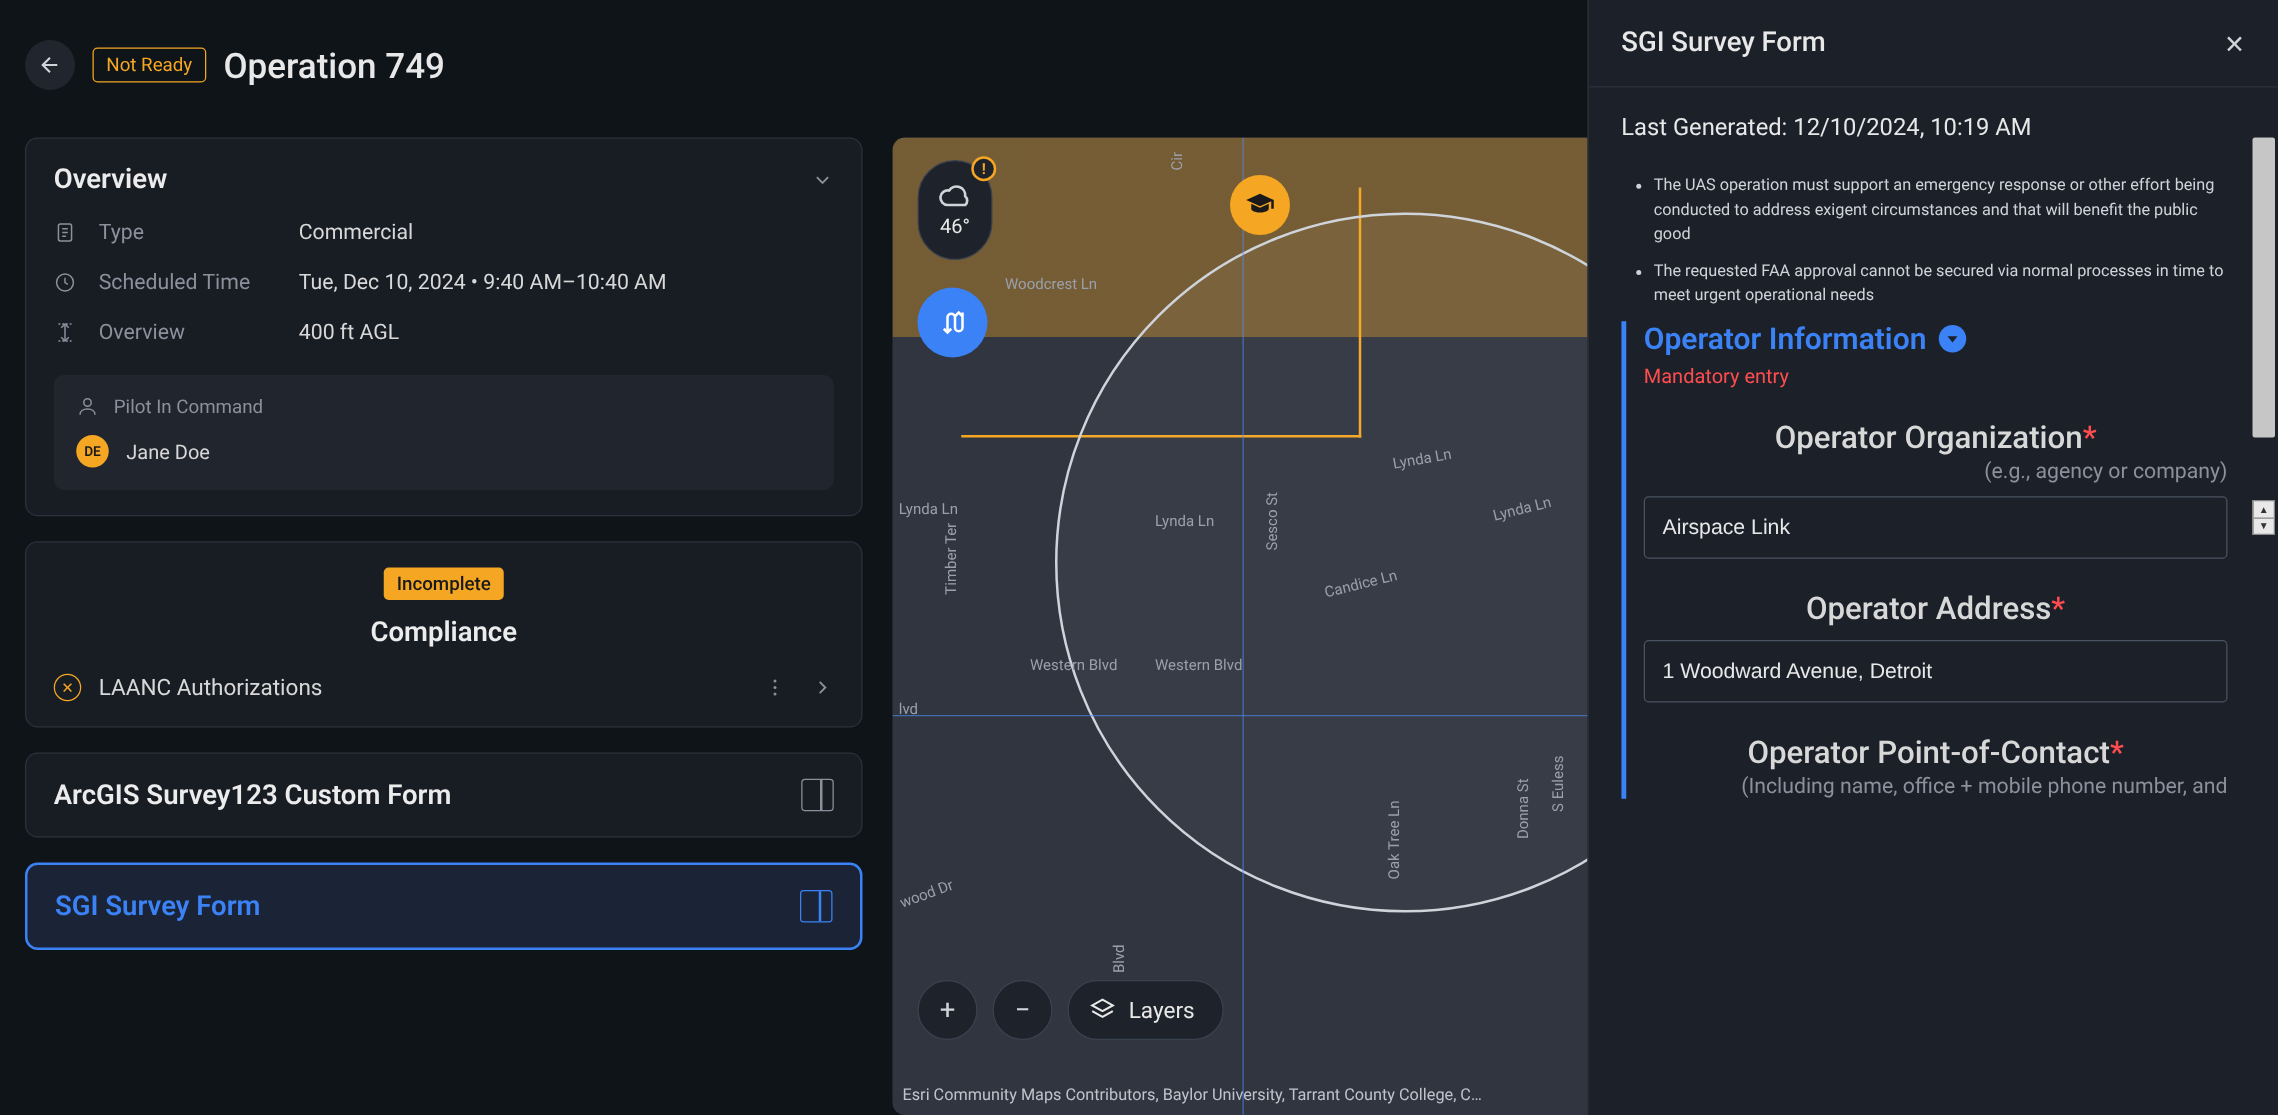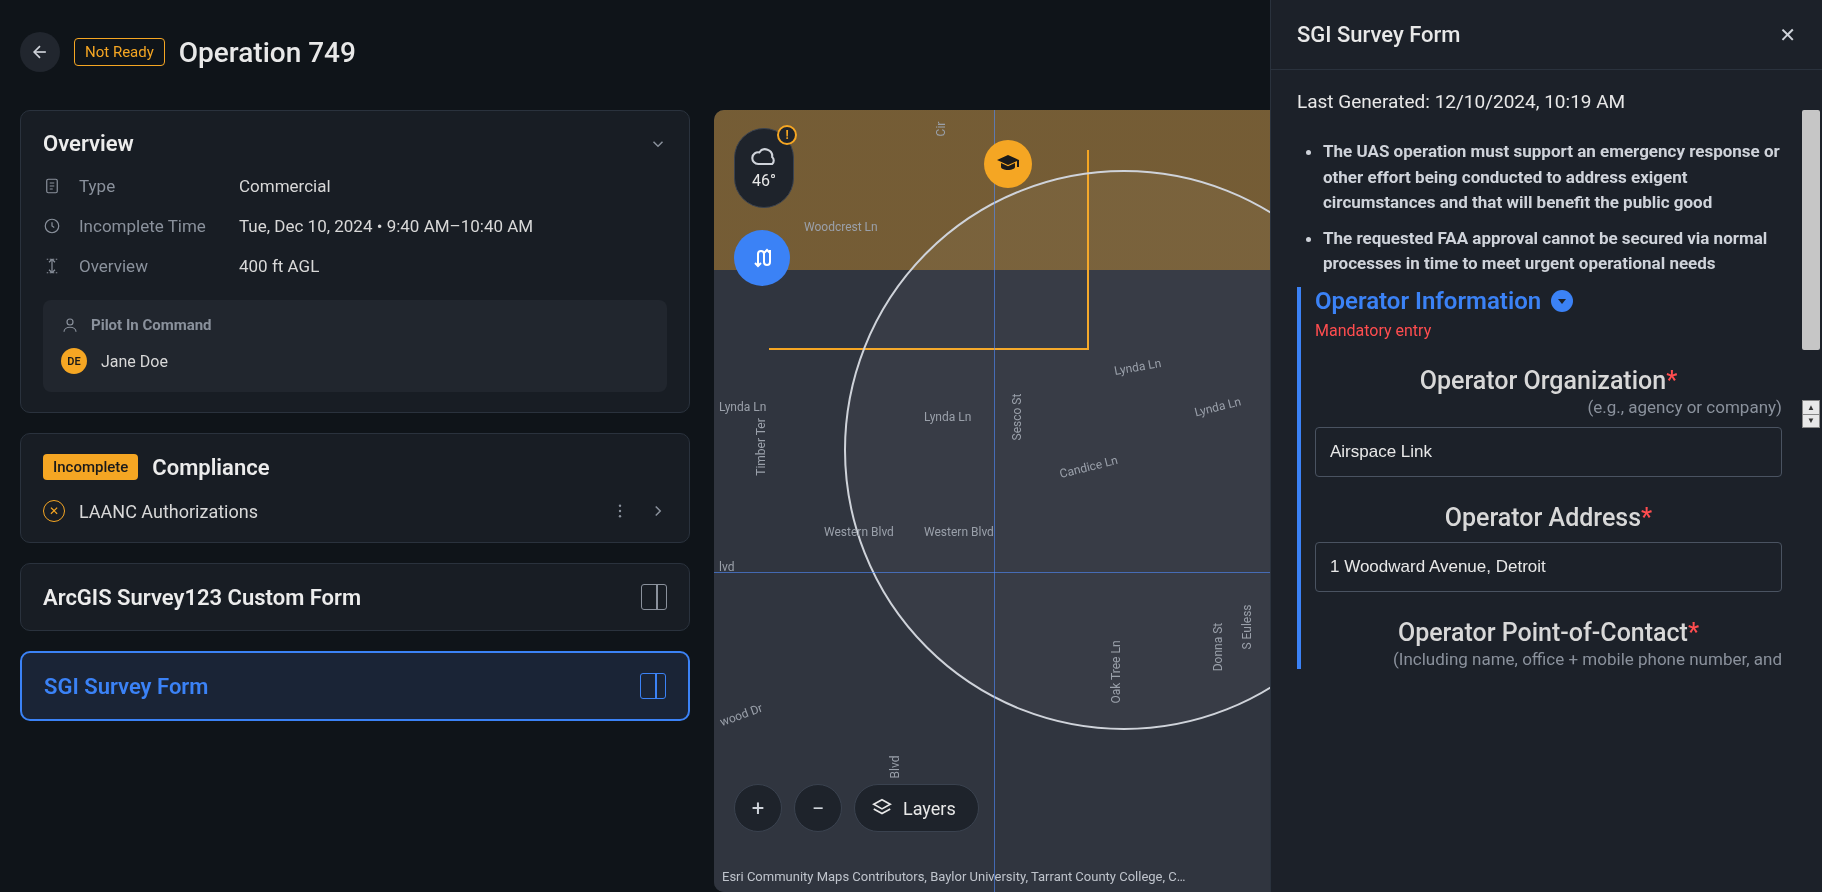--- a/index.html
+++ b/index.html
@@ -109,42 +109,41 @@
   .pilot-box {
     background: #21262e;
     border-radius: 8px;
     padding: 16px 18px 18px 18px;
     margin-top: 24px;
   }
   .pilot-label-row {
     display: flex; align-items: center; gap: 12px;
     color: var(--text-dim);
     font-size: 15px;
-    font-weight: bold;
   }
   .pilot-name-row {
     display: flex; align-items: center; gap: 14px;
     margin-top: 14px;
   }
   .avatar {
     width: 26px; height: 26px; border-radius: 50%;
     background: var(--accent-orange);
     color: #1a1a1a;
     font-size: 11px; font-weight: 600;
     display: flex; align-items: center; justify-content: center;
   }
   .badge {
     background: var(--accent-orange);
     color: #1a1a1a;
     font-size: 15px;
     padding: 4px 10px;
     border-radius: 4px;
     font-weight: 500;
   }
-  .compliance-head { display:flex; align-items:center; gap:14px; }
+  .compliance-head { display:flex; align-items:center; gap:14px;flex-direction:column; }
   .laanc-row {
     display: flex; align-items: center; gap: 14px;
     margin-top: 20px;
     font-size: 18px;
     color: var(--text);
   }
   .laanc-status {
     width: 22px; height: 22px; border-radius: 50%;
     border: 1.5px solid var(--accent-orange);
     display: flex; align-items:center; justify-content:center;
@@ -258,21 +257,21 @@
     border-bottom:1px solid #2a323d;
   }
   .rp-title{ font-size:22px; font-weight:500; color:#e8e8e8; }
   .close-x{ color:#cfd3da; font-size:20px; cursor:pointer;}
   .rp-body{
     flex:1; overflow:hidden; position:relative;
     padding: 20px 20px 20px 26px;
   }
   .rp-body-inner { height:100%; overflow:hidden; padding-right:20px; }
   .last-gen{ font-size:19px; color:#e8e8e8; margin-bottom:10px;}
-  ul.req{ margin:26px 0 0 0; padding-left:26px; color:#cfd3da; font-size:17px; line-height:1.5;font-weight:bold;}
+  ul.req{ margin:26px 0 0 0; padding-left:26px; color:#cfd3da; font-size:13px; line-height:1.5;}
   ul.req li{ margin-bottom:10px;}
   .form-section{
     border-left:4px solid var(--accent-blue);
     padding-left:14px;
   }
   .form-section-header{ display:flex; align-items:center; gap:10px;}
   .form-section-title{ color: var(--accent-blue); font-size:24px; font-weight:600;}
   .collapse-dot{
     width:22px; height:22px; border-radius:50%;
     background: var(--accent-blue);
@@ -341,21 +340,21 @@
         <span class="kv-label">Type</span>
         <span class="kv-value">Commercial</span>
       </div>
       <div class="kv-row">
         <span class="kv-icon">
           <svg width="18" height="18" viewBox="0 0 24 24" fill="none" stroke="#8a919c" stroke-width="1.6">
               <circle cx="12" cy="12" r="9"></circle>
               <path d="M12 7v5l3 2"></path>
             </svg>
         </span>
-        <span class="kv-label">Incomplete Time</span>
+        <span class="kv-label">Scheduled Time</span>
         <span class="kv-value">Tue, Dec 10, 2024 • 9:40 AM–10:40 AM</span>
       </div>
       <div class="kv-row">
         <span class="kv-icon">
           <svg width="18" height="18" viewBox="0 0 24 24" fill="none" stroke="#8a919c" stroke-width="1.6">
               <path d="M12 3v18"></path>
               <path d="M8 7l4-4 4 4"></path>
               <path d="M8 17l4 4 4-4"></path>
               <path d="M5 3h14" stroke-dasharray="2 2"></path>
               <path d="M5 21h14" stroke-dasharray="2 2"></path>

